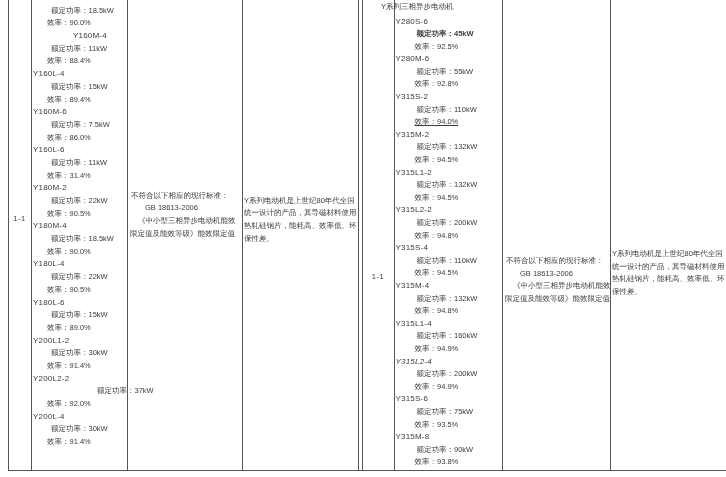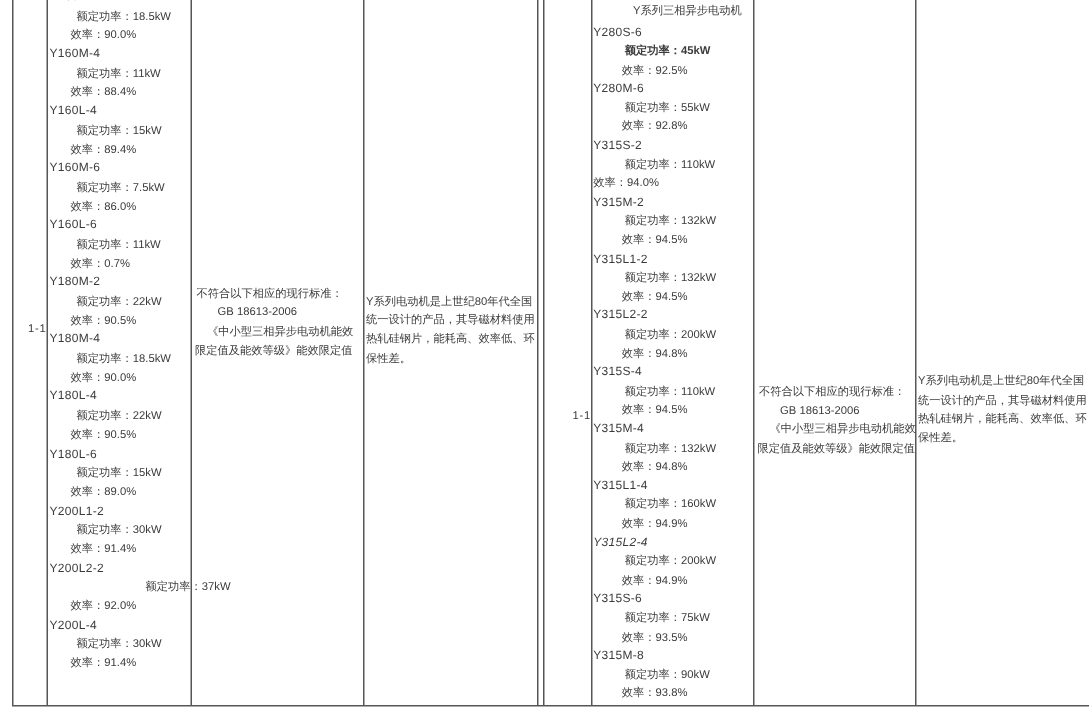--- a/index.html
+++ b/index.html
@@ -8,21 +8,21 @@
     width:726px;height:477px;
     background:#ffffff;
     overflow:hidden;
     font-family:"Liberation Sans","DejaVu Sans",sans-serif;
     font-size:7.5px;
     color:#3b3b3b;
     -webkit-font-smoothing:antialiased;
   }
   .vline{position:absolute;top:0;width:1px;height:470px;background:#565656;}
   .hline{position:absolute;height:1px;background:#565656;}
-  .serial{position:absolute;text-align:right;letter-spacing:0.5px;}
+  .serial{position:absolute;text-align:center;letter-spacing:0.5px;}
   .models{position:absolute;}
   .models .ln{white-space:nowrap;}
   .model-name{font-size:8px;letter-spacing:0.2px;}
   .txtblock{position:absolute;}
   .txtblock .ln{white-space:nowrap;}
   .col-header{position:absolute;white-space:nowrap;}
 </style>
 </head>
 <body>
 
@@ -37,38 +37,38 @@
       <div class="vline" style="left: 394px; top: 0px; height: 470px; background: rgb(86, 86, 86);"></div>
       <div class="vline" style="left: 502px; top: 0px; height: 470px; background: rgb(86, 86, 86);"></div>
       <div class="vline" style="left: 610px; top: 0px; height: 470px; background: rgb(86, 86, 86);"></div>
       <div class="hline" style="left: 8px; top: 470px; width: 718px; background: rgb(86, 86, 86);"></div>
     </div>
 
   <div class="serial" id="serial-0" style="left: 8px; width: 23px; top: 214px;">1-1</div>
 
   <div class="serial" id="serial-1" style="left: 362px; width: 32px; top: 272px;">1-1</div>
 
-  <div class="col-header" id="models-header-1" style="left: 422px; top: 2px;">Y系列三相异步电动机</div>
+  <div class="col-header" id="models-header-1" style="left: 381px; top: 2px;">Y系列三相异步电动机</div>
 
   <div class="models" id="models-0" style="left: 33px; top: -8px;">
       <div class="ln model-name" style="line-height: 12.7px; height: 12.7px;">Y160L-2</div>
       <div class="ln" style="line-height: 12.7px; height: 12.7px; padding-left: 18px;">额定功率：18.5kW</div>
       <div class="ln" style="line-height: 12.7px; height: 12.7px; padding-left: 14px;">效率：90.0%</div>
-      <div class="ln model-name" style="line-height: 12.7px; height: 12.7px;">Y160M-4</div>
+      <div class="ln model-name" style="line-height: 12.7px; height: 12.7px; margin-left: 40px;">Y160M-4</div>
       <div class="ln" style="line-height: 12.7px; height: 12.7px; padding-left: 18px;">额定功率：11kW</div>
       <div class="ln" style="line-height: 12.7px; height: 12.7px; padding-left: 14px;">效率：88.4%</div>
       <div class="ln model-name" style="line-height: 12.7px; height: 12.7px;">Y160L-4</div>
       <div class="ln" style="line-height: 12.7px; height: 12.7px; padding-left: 18px;">额定功率：15kW</div>
       <div class="ln" style="line-height: 12.7px; height: 12.7px; padding-left: 14px;">效率：89.4%</div>
       <div class="ln model-name" style="line-height: 12.7px; height: 12.7px;">Y160M-6</div>
       <div class="ln" style="line-height: 12.7px; height: 12.7px; padding-left: 18px;">额定功率：7.5kW</div>
       <div class="ln" style="line-height: 12.7px; height: 12.7px; padding-left: 14px;">效率：86.0%</div>
       <div class="ln model-name" style="line-height: 12.7px; height: 12.7px;">Y160L-6</div>
       <div class="ln" style="line-height: 12.7px; height: 12.7px; padding-left: 18px;">额定功率：11kW</div>
-      <div class="ln" style="line-height: 12.7px; height: 12.7px; padding-left: 14px;">效率：0.7%</div>
+      <div class="ln" style="line-height: 12.7px; height: 12.7px; padding-left: 14px;">效率：31.4%</div>
       <div class="ln model-name" style="line-height: 12.7px; height: 12.7px;">Y180M-2</div>
       <div class="ln" style="line-height: 12.7px; height: 12.7px; padding-left: 18px;">额定功率：22kW</div>
       <div class="ln" style="line-height: 12.7px; height: 12.7px; padding-left: 14px;">效率：90.5%</div>
       <div class="ln model-name" style="line-height: 12.7px; height: 12.7px;">Y180M-4</div>
       <div class="ln" style="line-height: 12.7px; height: 12.7px; padding-left: 18px;">额定功率：18.5kW</div>
       <div class="ln" style="line-height: 12.7px; height: 12.7px; padding-left: 14px;">效率：90.0%</div>
       <div class="ln model-name" style="line-height: 12.7px; height: 12.7px;">Y180L-4</div>
       <div class="ln" style="line-height: 12.7px; height: 12.7px; padding-left: 18px;">额定功率：22kW</div>
       <div class="ln" style="line-height: 12.7px; height: 12.7px; padding-left: 14px;">效率：90.5%</div>
       <div class="ln model-name" style="line-height: 12.7px; height: 12.7px;">Y180L-6</div>
@@ -86,21 +86,21 @@
     </div>
   <div class="models" id="models-1" style="left: 395.5px; top: 15.5px;">
       <div class="ln model-name" style="line-height: 12.6px; height: 12.6px;">Y280S-6</div>
       <div class="ln" style="line-height: 12.6px; height: 12.6px; padding-left: 21px; font-weight: bold;">额定功率：45kW</div>
       <div class="ln" style="line-height: 12.6px; height: 12.6px; padding-left: 19px;">效率：92.5%</div>
       <div class="ln model-name" style="line-height: 12.6px; height: 12.6px;">Y280M-6</div>
       <div class="ln" style="line-height: 12.6px; height: 12.6px; padding-left: 21px;">额定功率：55kW</div>
       <div class="ln" style="line-height: 12.6px; height: 12.6px; padding-left: 19px;">效率：92.8%</div>
       <div class="ln model-name" style="line-height: 12.6px; height: 12.6px;">Y315S-2</div>
       <div class="ln" style="line-height: 12.6px; height: 12.6px; padding-left: 21px;">额定功率：110kW</div>
-      <div class="ln" style="line-height: 12.6px; height: 12.6px; ">效率：94.0%</div>
+      <div class="ln" style="line-height: 12.6px; height: 12.6px; padding-left: 19px; text-decoration: underline;">效率：94.0%</div>
       <div class="ln model-name" style="line-height: 12.6px; height: 12.6px;">Y315M-2</div>
       <div class="ln" style="line-height: 12.6px; height: 12.6px; padding-left: 21px;">额定功率：132kW</div>
       <div class="ln" style="line-height: 12.6px; height: 12.6px; padding-left: 19px;">效率：94.5%</div>
       <div class="ln model-name" style="line-height: 12.6px; height: 12.6px;">Y315L1-2</div>
       <div class="ln" style="line-height: 12.6px; height: 12.6px; padding-left: 21px;">额定功率：132kW</div>
       <div class="ln" style="line-height: 12.6px; height: 12.6px; padding-left: 19px;">效率：94.5%</div>
       <div class="ln model-name" style="line-height: 12.6px; height: 12.6px;">Y315L2-2</div>
       <div class="ln" style="line-height: 12.6px; height: 12.6px; padding-left: 21px;">额定功率：200kW</div>
       <div class="ln" style="line-height: 12.6px; height: 12.6px; padding-left: 19px;">效率：94.8%</div>
       <div class="ln model-name" style="line-height: 12.6px; height: 12.6px;">Y315S-4</div>

